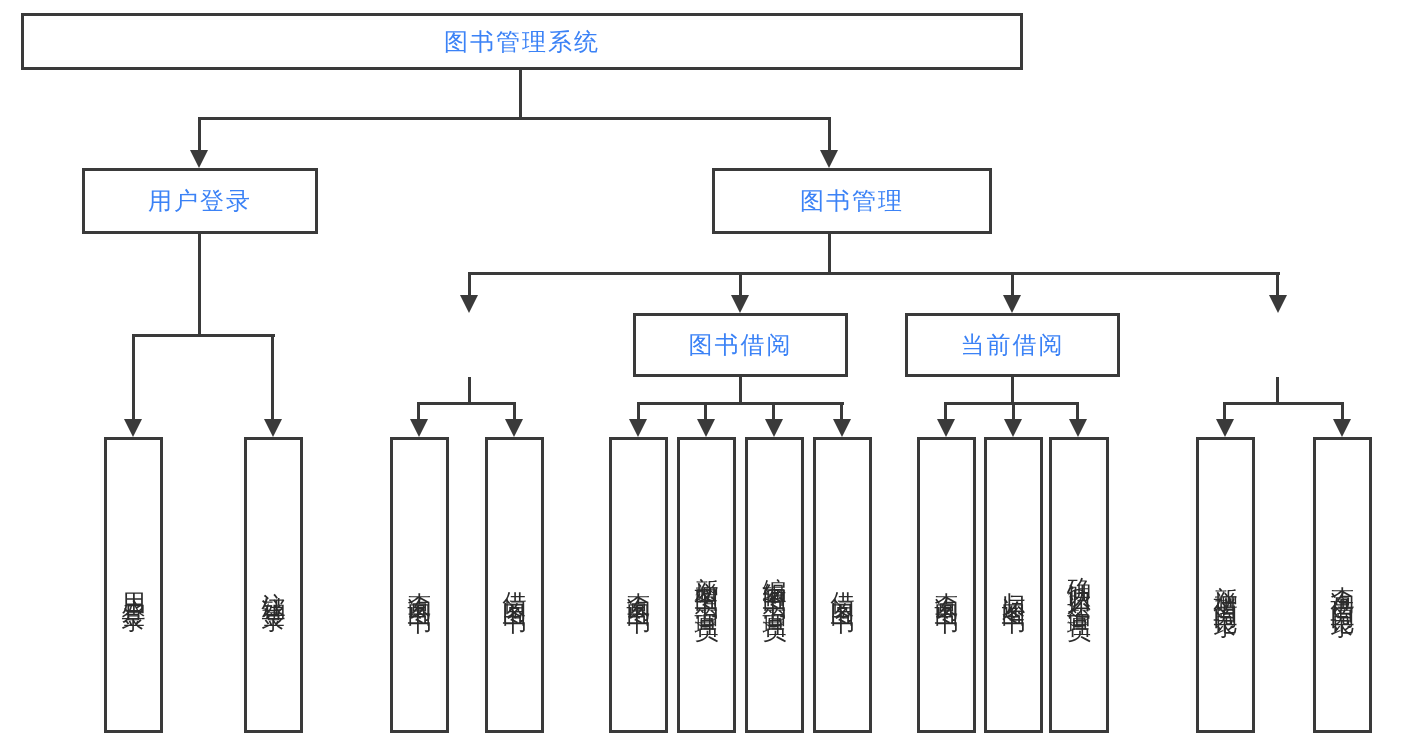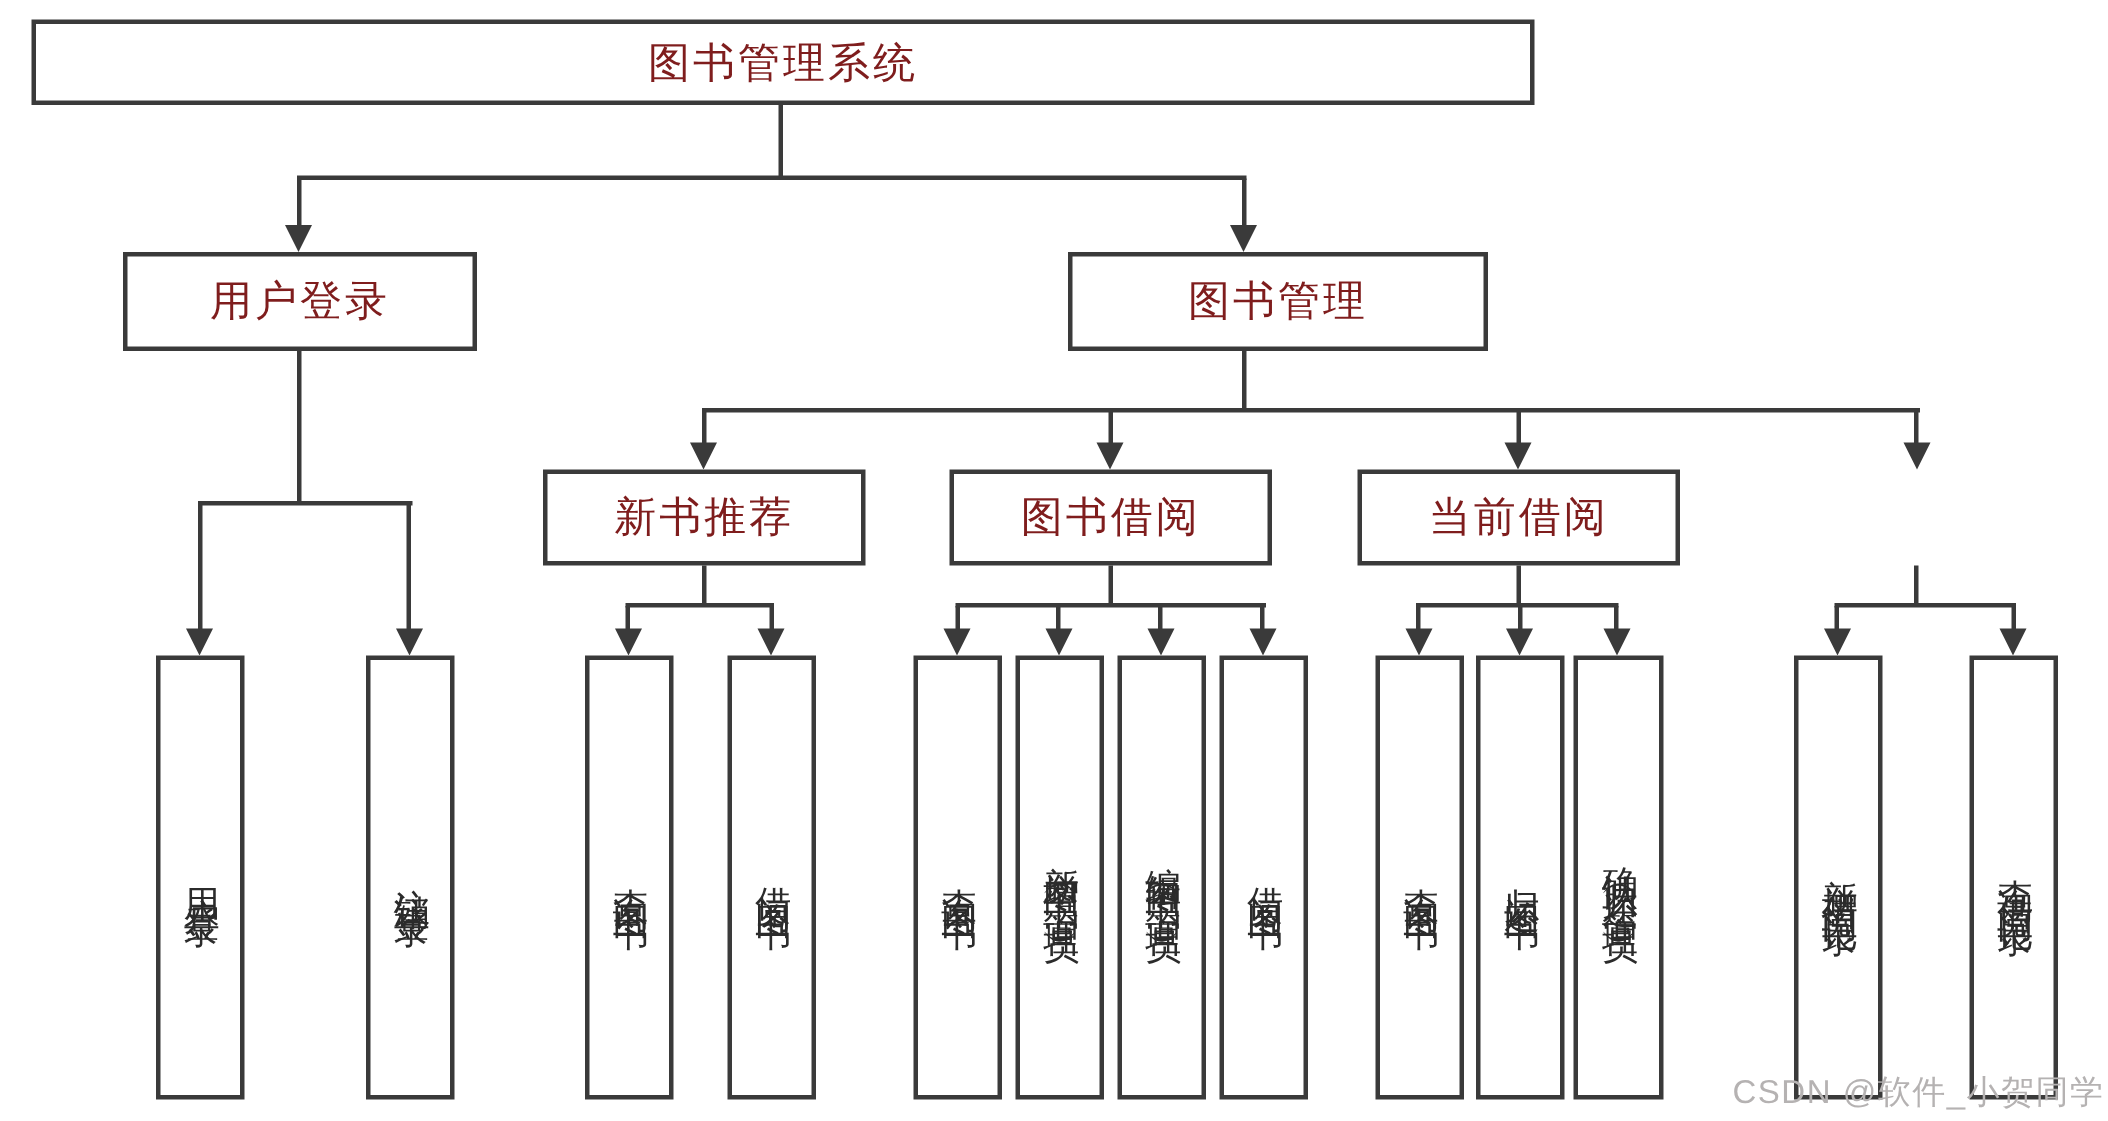--- a/index.html
+++ b/index.html
@@ -16,22 +16,22 @@
     overflow: hidden;
   }
   .node {
     position: absolute;
     box-sizing: border-box;
     background: #ffffff;
     border: 3px solid #3a3a3a;
     display: flex;
     align-items: center;
     justify-content: center;
-    color: #7f1d1d;
-    font-size: 28px;
+    color: #3b82f6;
+    font-size: 24px;
     font-weight: 500;
   }
   .node .hlabel {
     letter-spacing: 2px;
     white-space: nowrap;
   }
   .vnode {
     position: absolute;
     box-sizing: border-box;
     background: #ffffff;
@@ -107,23 +107,20 @@
   <div class="line" style="left:468px; top:272px; width:812px; height:3px;"></div>
   <div class="line" style="left:468px; top:274px; width:3px; height:23px;"></div>
   <div class="arrow" style="left:460px; top:295px;"></div>
   <div class="line" style="left:739px; top:274px; width:3px; height:23px;"></div>
   <div class="arrow" style="left:731px; top:295px;"></div>
   <div class="line" style="left:1011px; top:274px; width:3px; height:23px;"></div>
   <div class="arrow" style="left:1003px; top:295px;"></div>
   <div class="line" style="left:1276px; top:274px; width:3px; height:23px;"></div>
   <div class="arrow" style="left:1269px; top:295px;"></div>
 
-  <div class="node" style="left:362px; top:313px; width:215px; height:64px;">
-    <span class="hlabel">新书推荐</span>
-  </div>
   <div class="node" style="left:633px; top:313px; width:215px; height:64px;">
     <span class="hlabel">图书借阅</span>
   </div>
   <div class="node" style="left:905px; top:313px; width:215px; height:64px;">
     <span class="hlabel">当前借阅</span>
   </div>
 
   <div class="line" style="left:468px; top:377px; width:3px; height:27px;"></div>
   <div class="line" style="left:417px; top:402px; width:99px; height:3px;"></div>
   <div class="line" style="left:417px; top:404px; width:3px; height:17px;"></div>
@@ -195,15 +192,14 @@
     <span class="vlabel">确认归还（管理员）</span>
   </div>
 
   <div class="vnode" style="left:1196px; top:437px; width:59px; height:296px;">
     <span class="vlabel">新增借阅记录</span>
   </div>
   <div class="vnode" style="left:1313px; top:437px; width:59px; height:296px;">
     <span class="vlabel">查询借阅记录</span>
   </div>
 
-  <div class="watermark">CSDN @软件_小贺同学</div>
 
 </div>
 
 </body></html>

